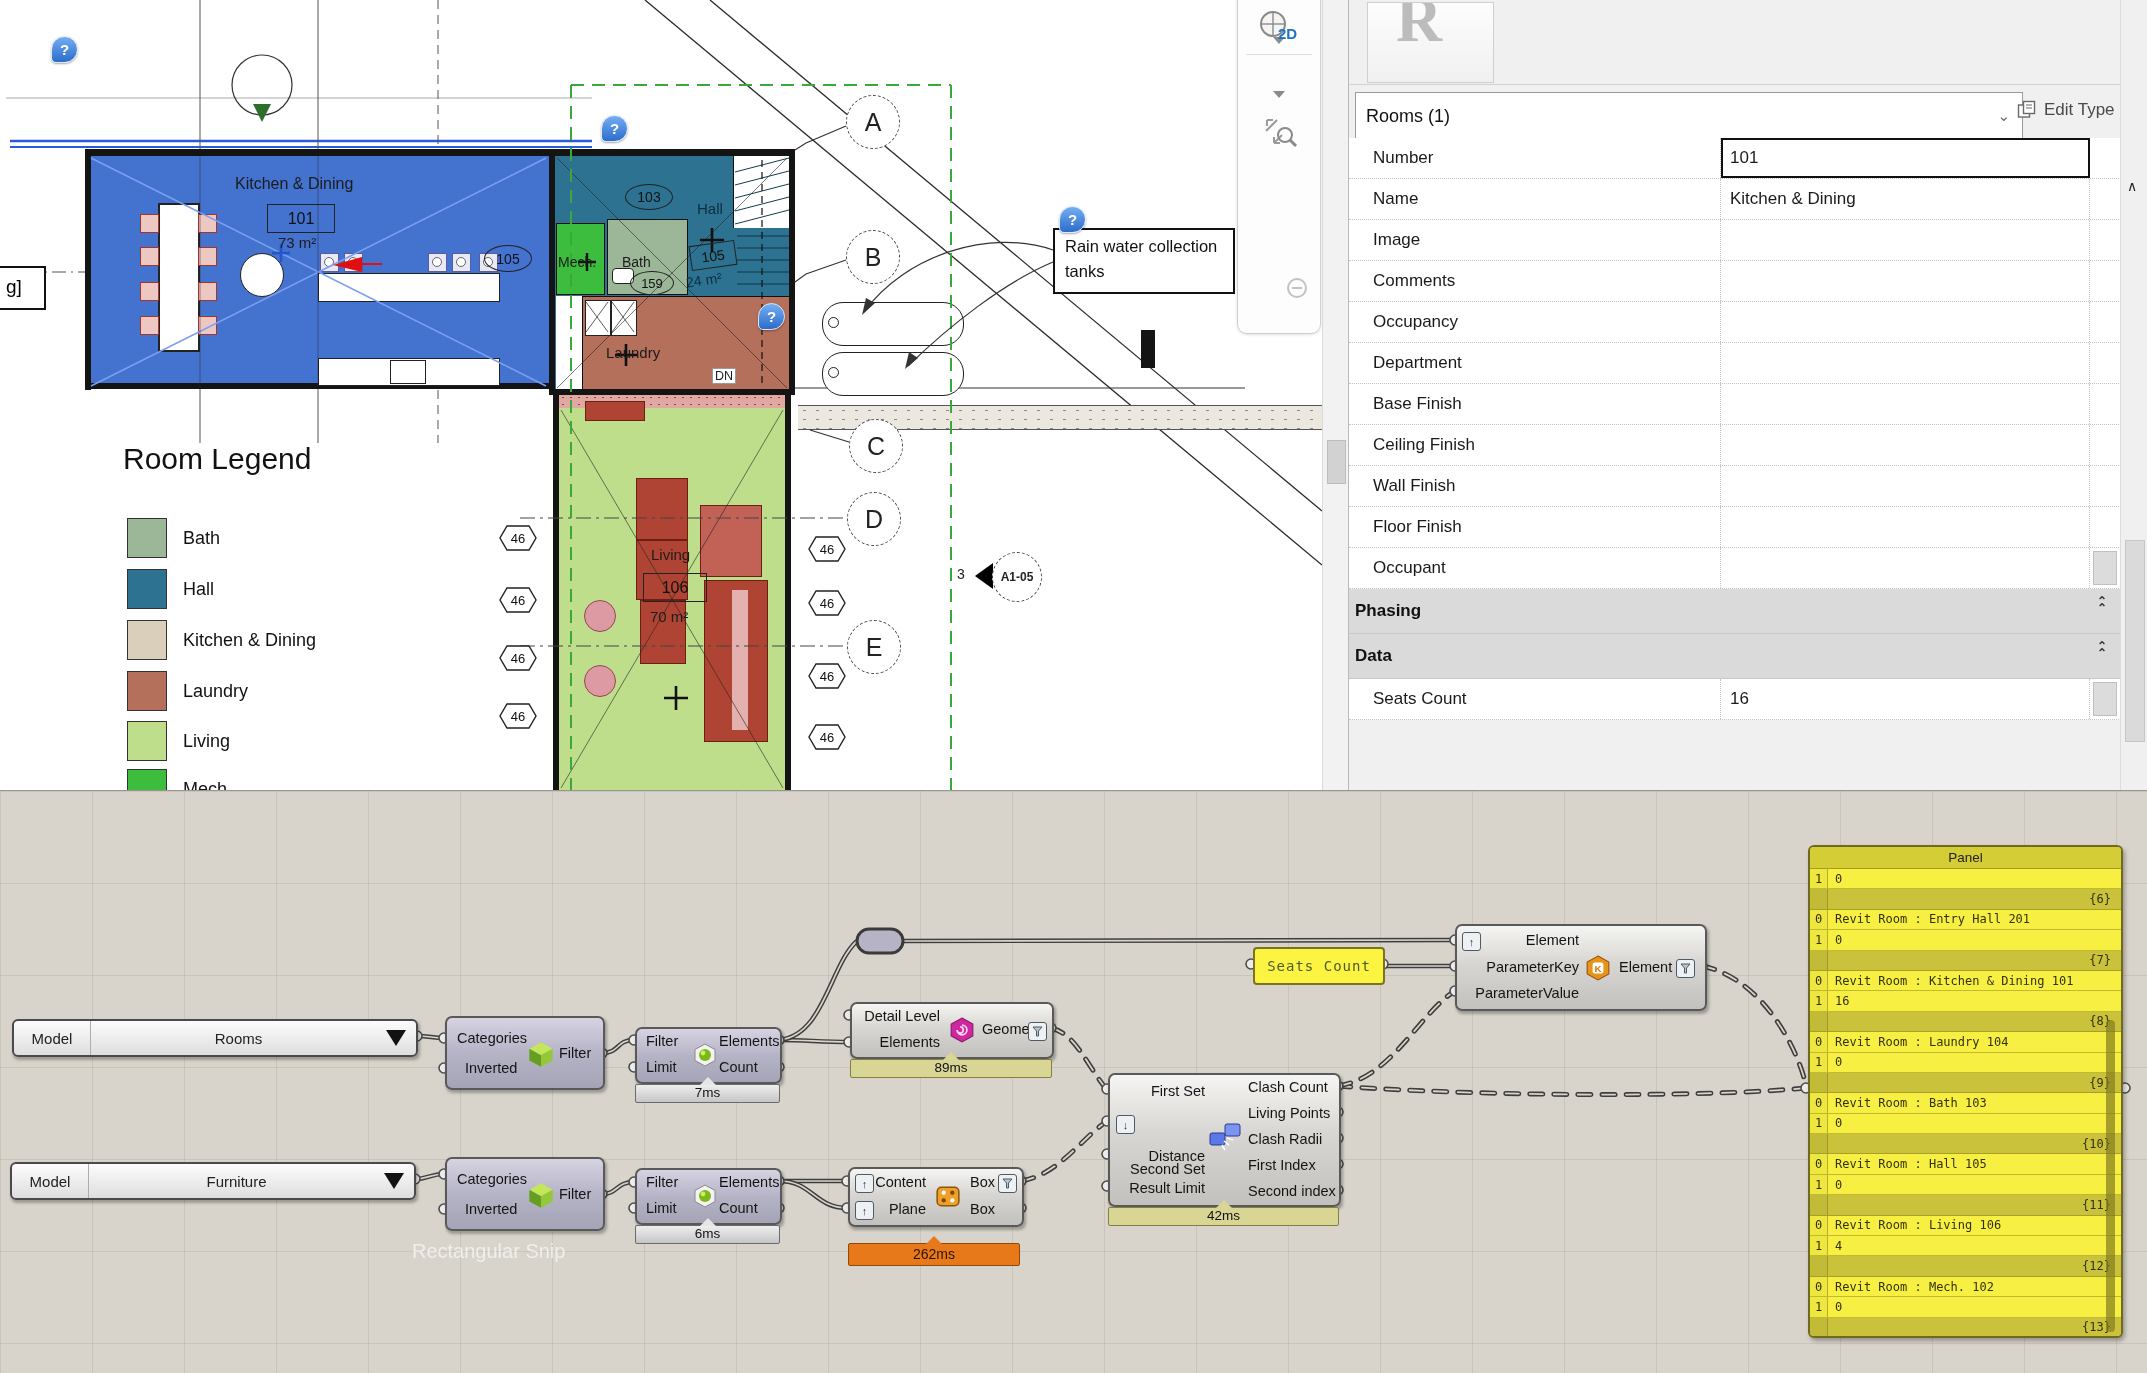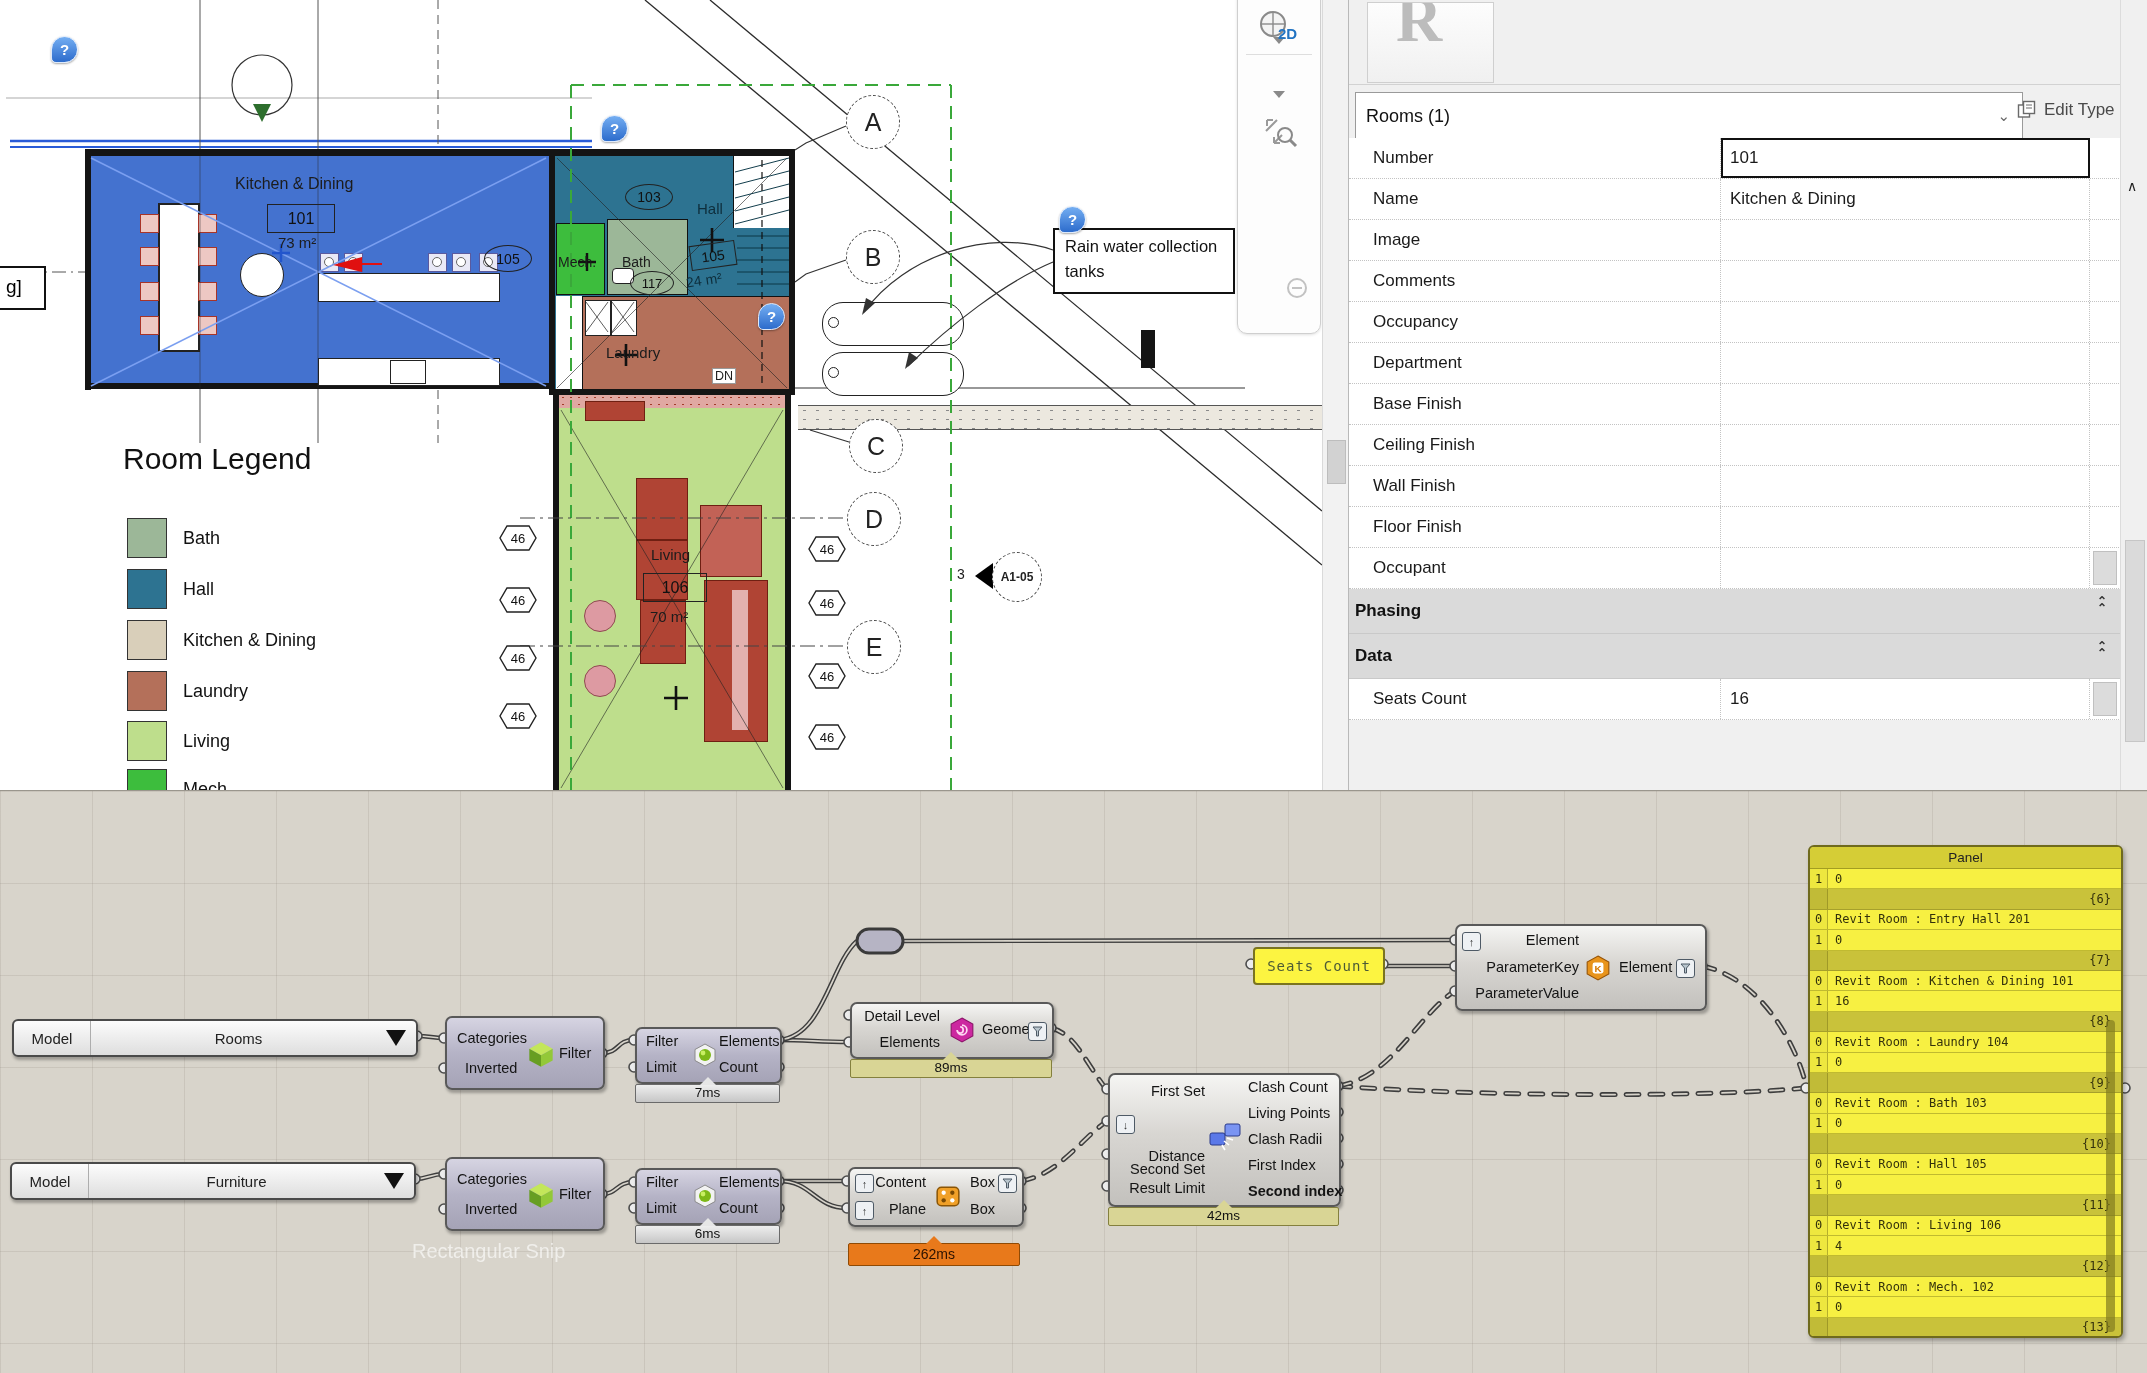--- a/index.html
+++ b/index.html
@@ -225,21 +225,21 @@
       <line x1="362" y1="264" x2="382" y2="264" stroke="#e01010" stroke-width="2"></line>
       <polygon points="975,576 993,563 993,589" fill="#000"></polygon>
     </svg>
 
     <div class="plabel" style="left:235px;top:175px;font-size:16px;">Kitchen &amp; Dining</div>
     <div class="tagbox" style="left:267px;top:204px;width:66px;height:27px;font-size:16px;">101</div>
     <div class="plabel" style="left:278px;top:234px;font-size:15px;">73 m²</div>
     <div class="tagbox oval" style="left:484px;top:245px;width:46px;height:25px;font-size:14px;background:transparent;">105</div>
     <div class="plabel" style="left:558px;top:254px;font-size:14px;">Mech.</div>
     <div class="plabel" style="left:622px;top:254px;font-size:14px;">Bath</div>
-    <div class="tagbox oval" style="left:630px;top:271px;width:42px;height:22px;font-size:13px;">117</div>
+    <div class="tagbox oval" style="left:630px;top:271px;width:42px;height:22px;font-size:13px;">159</div>
     <div class="tagbox oval" style="left:625px;top:184px;width:46px;height:24px;font-size:14px;">103</div>
     <div class="plabel" style="left:697px;top:200px;font-size:15px;color:#0e2e3c;">Hall</div>
     <div class="tagbox" style="left:690px;top:243px;width:44px;height:23px;font-size:14px;transform:rotate(-8deg);">105</div>
     <div class="plabel" style="left:686px;top:272px;font-size:14px;color:#0e2e3c;transform:rotate(-8deg);">24 m²</div>
     <div class="plabel" style="left:606px;top:344px;font-size:15px;">Laundry</div>
     <div class="plabel" style="left:712px;top:368px;font-size:12.5px;background:#fff;padding:0 2px;border:1px solid #999;">DN</div>
     <div class="plabel" style="left:651px;top:546px;font-size:15px;">Living</div>
     <div class="tagbox" style="left:643px;top:573px;width:62px;height:27px;font-size:16px;">106</div>
     <div class="plabel" style="left:650px;top:608px;font-size:15px;">70 m²</div>
 
@@ -677,21 +677,21 @@
     <span class="gp tr" style="left:0;top:105px;width:95px;">Result Limit</span>
     <svg class="abs" style="left:98px;top:44px;" width="38" height="34" viewBox="0 0 38 34">
         <rect x="2" y="14" width="15" height="12" rx="2" fill="#5a78e8" stroke="#2a3a8a"></rect>
         <rect x="17" y="5" width="15" height="12" rx="2" fill="#7a94f2" stroke="#2a3a8a"></rect>
         <path d="M16,22 l5,4 M19,19 l6,2 M14,26 l3,5" stroke="#fff" stroke-width="1.6"></path>
       </svg>
     <span class="gp" style="left:138px;top:4px;">Clash Count</span>
     <span class="gp" style="left:138px;top:30px;">Living Points</span>
     <span class="gp" style="left:138px;top:56px;">Clash Radii</span>
     <span class="gp" style="left:138px;top:82px;">First Index</span>
-    <span class="gp" style="left:138px;top:108px;font-weight:bold;">Second index</span>
+    <span class="gp" style="left:138px;top:108px;">Second index</span>
   </div>
   <div class="gtag khaki" style="left:1108px;top:1207px;width:229px;height:17px;">42ms</div>
 
   <div id="seats-panel">Seats Count</div>
 
   <div class="gnode" style="left:1455px;top:924px;width:248px;height:83px;">
     <div class="icbox" style="left:5px;top:6px;">↑</div>
     <span class="gp tr" style="left:0;top:6px;width:122px;">Element</span>
     <span class="gp tr" style="left:0;top:33px;width:122px;">ParameterKey</span>
     <span class="gp tr" style="left:0;top:59px;width:122px;">ParameterValue</span>

